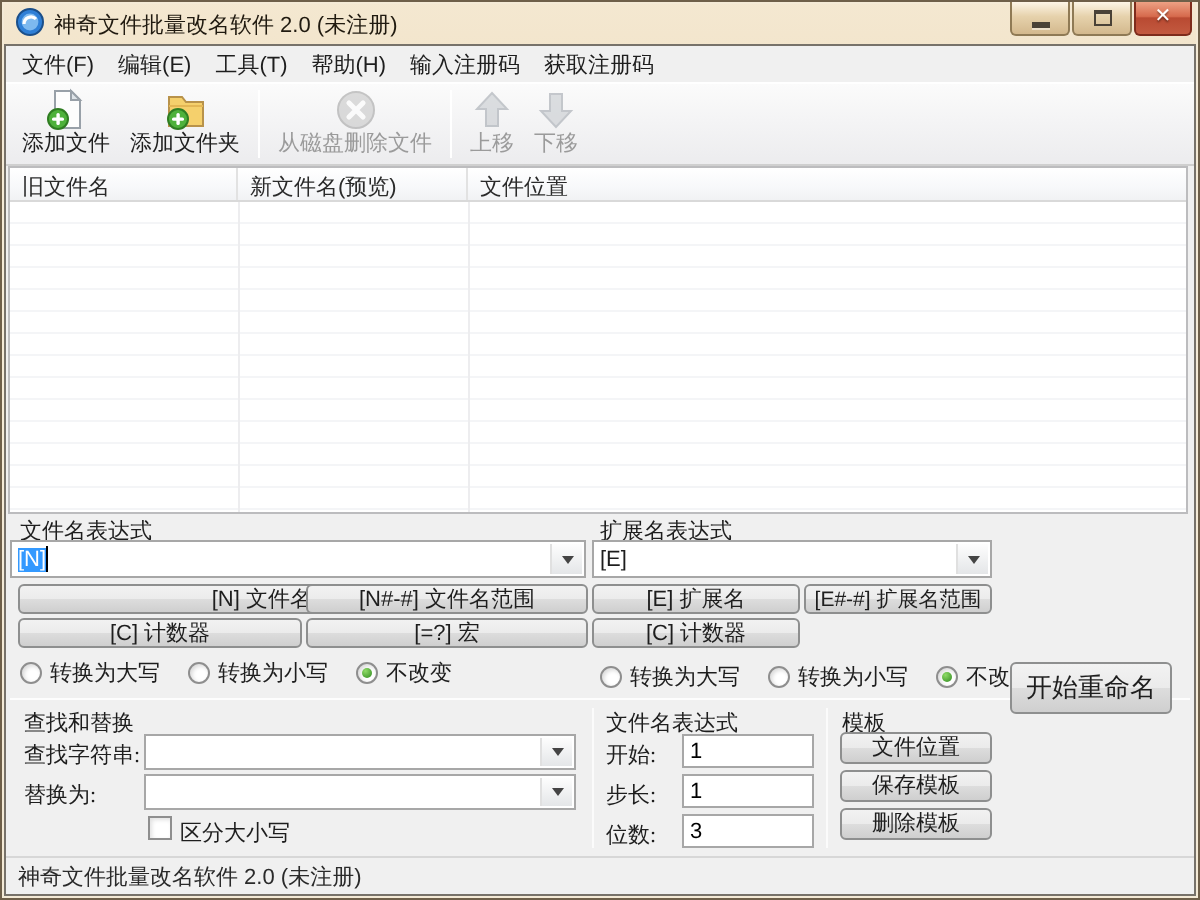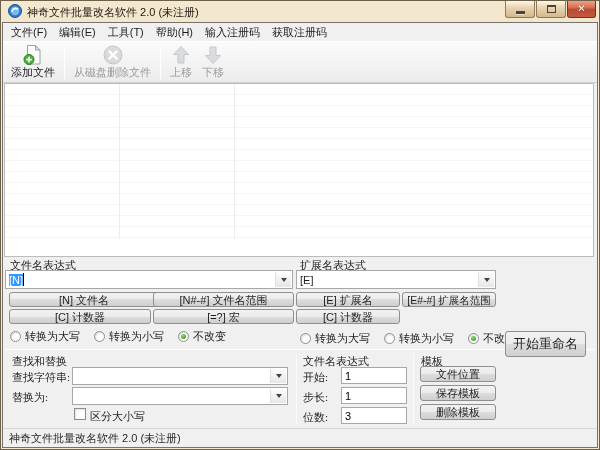--- a/index.html
+++ b/index.html
@@ -140,20 +140,32 @@
           <svg width="22" height="22" viewBox="0 0 22 22">
             <path d="M5.5 1.5 h8 l4.5 4.5 v14 h-12.5 z" fill="#fdfdfd" stroke="#98a0a8"></path>
             <path d="M13.5 1.5 v4.5 h4.5 z" fill="#dde3e8" stroke="#98a0a8"></path>
             <circle cx="7" cy="15.5" r="5" fill="#4eb13b" stroke="#2f7d22"></circle>
             <rect x="6.2" y="12.5" width="1.7" height="6" rx=".8" fill="#fff"></rect>
             <rect x="4" y="14.7" width="6" height="1.7" rx=".8" fill="#fff"></rect>
           </svg>
         </span>
         <span class="tool-label">添加文件</span>
       </div>
+      <div class="tool-btn">
+        <span class="tool-icon">
+          <svg width="22" height="22" viewBox="0 0 22 22">
+            <path d="M2.5 4.5 h6.5 l2 2.5 h8.5 v12 h-17 z" fill="#f5d06c" stroke="#b8924a"></path>
+            <path d="M2.5 9 h17" stroke="#e3b654" fill="none"></path>
+            <circle cx="7" cy="15.5" r="5" fill="#4eb13b" stroke="#2f7d22"></circle>
+            <rect x="6.2" y="12.5" width="1.7" height="6" rx=".8" fill="#fff"></rect>
+            <rect x="4" y="14.7" width="6" height="1.7" rx=".8" fill="#fff"></rect>
+          </svg>
+        </span>
+        <span class="tool-label">添加文件夹</span>
+      </div>
       <div class="tool-sep"></div>
       <div class="tool-btn disabled">
         <span class="tool-icon">
           <svg width="22" height="22" viewBox="0 0 22 22">
             <circle cx="11" cy="11" r="9" fill="#c3c3c3" stroke="#9a9a9a"></circle>
             <path d="M7.5 7.5 l7 7 M14.5 7.5 l-7 7" stroke="#fff" stroke-width="2.6" stroke-linecap="round"></path>
           </svg>
         </span>
         <span class="tool-label">从磁盘删除文件</span>
       </div>
@@ -170,35 +182,40 @@
         <span class="tool-icon">
           <svg width="22" height="22" viewBox="0 0 22 22">
             <path d="M11 19.5 L3.5 11.5 h4.5 v-8.5 h6 v8.5 h4.5 z" fill="#c3c7cc" stroke="#9aa0a8"></path>
           </svg>
         </span>
         <span class="tool-label">下移</span>
       </div>
     </div>
 
     <div class="filetable">
+      <div class="thead">
+        <div class="th c1">旧文件名</div>
+        <div class="th c2">新文件名(预览)</div>
+        <div class="th c3">文件位置</div>
+      </div>
       <div class="tbody">
         <div class="col-line l1"></div>
         <div class="col-line l2"></div>
       </div>
     </div>
 
     <span class="grp-label" style="left:7px; top:235px;">文件名表达式</span>
     <div class="combo" style="left:2px; top:247px; width:288px;">
       <span class="combo-text selected">[N]</span>
       <span class="caret-line"></span>
       <span class="combo-arrow">
           <i class="arr"></i>
         </span>
     </div>
-    <button class="btn" style="left:6px; top:269px; width:150px;">[N] 文件名</button>
+    <button class="btn" style="left:6px; top:269px; width:150px;text-align:right;">[N] 文件名</button>
     <button class="btn" style="left:150px; top:269px; width:141px;">[N#-#] 文件名范围</button>
     <button class="btn" style="left:6px; top:286px; width:142px;">[C] 计数器</button>
     <button class="btn" style="left:150px; top:286px; width:141px;">[=?] 宏</button>
     <div class="radio-row" style="left:7px; top:306px;">
       <span class="radio-item">
         <span class="radio"></span>
         <span class="radio-label">转换为大写</span>
       </span>
       <span class="radio-item">
         <span class="radio"></span>

